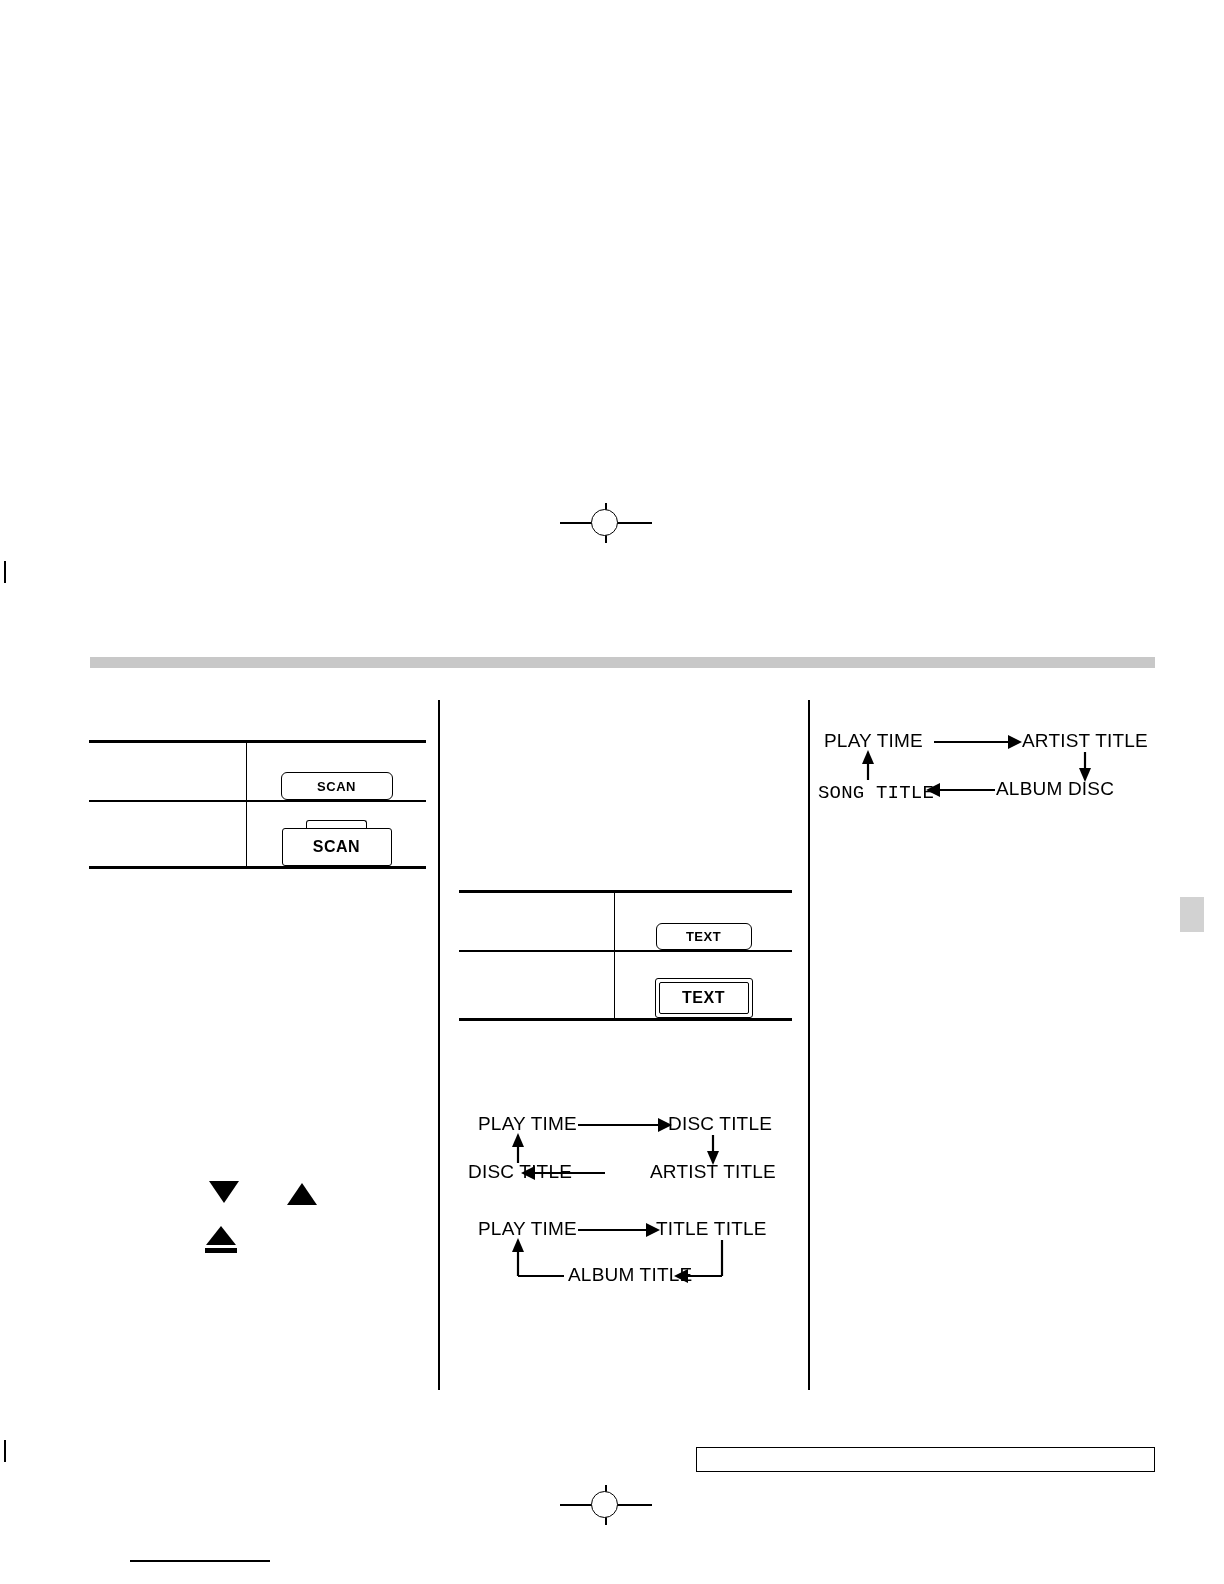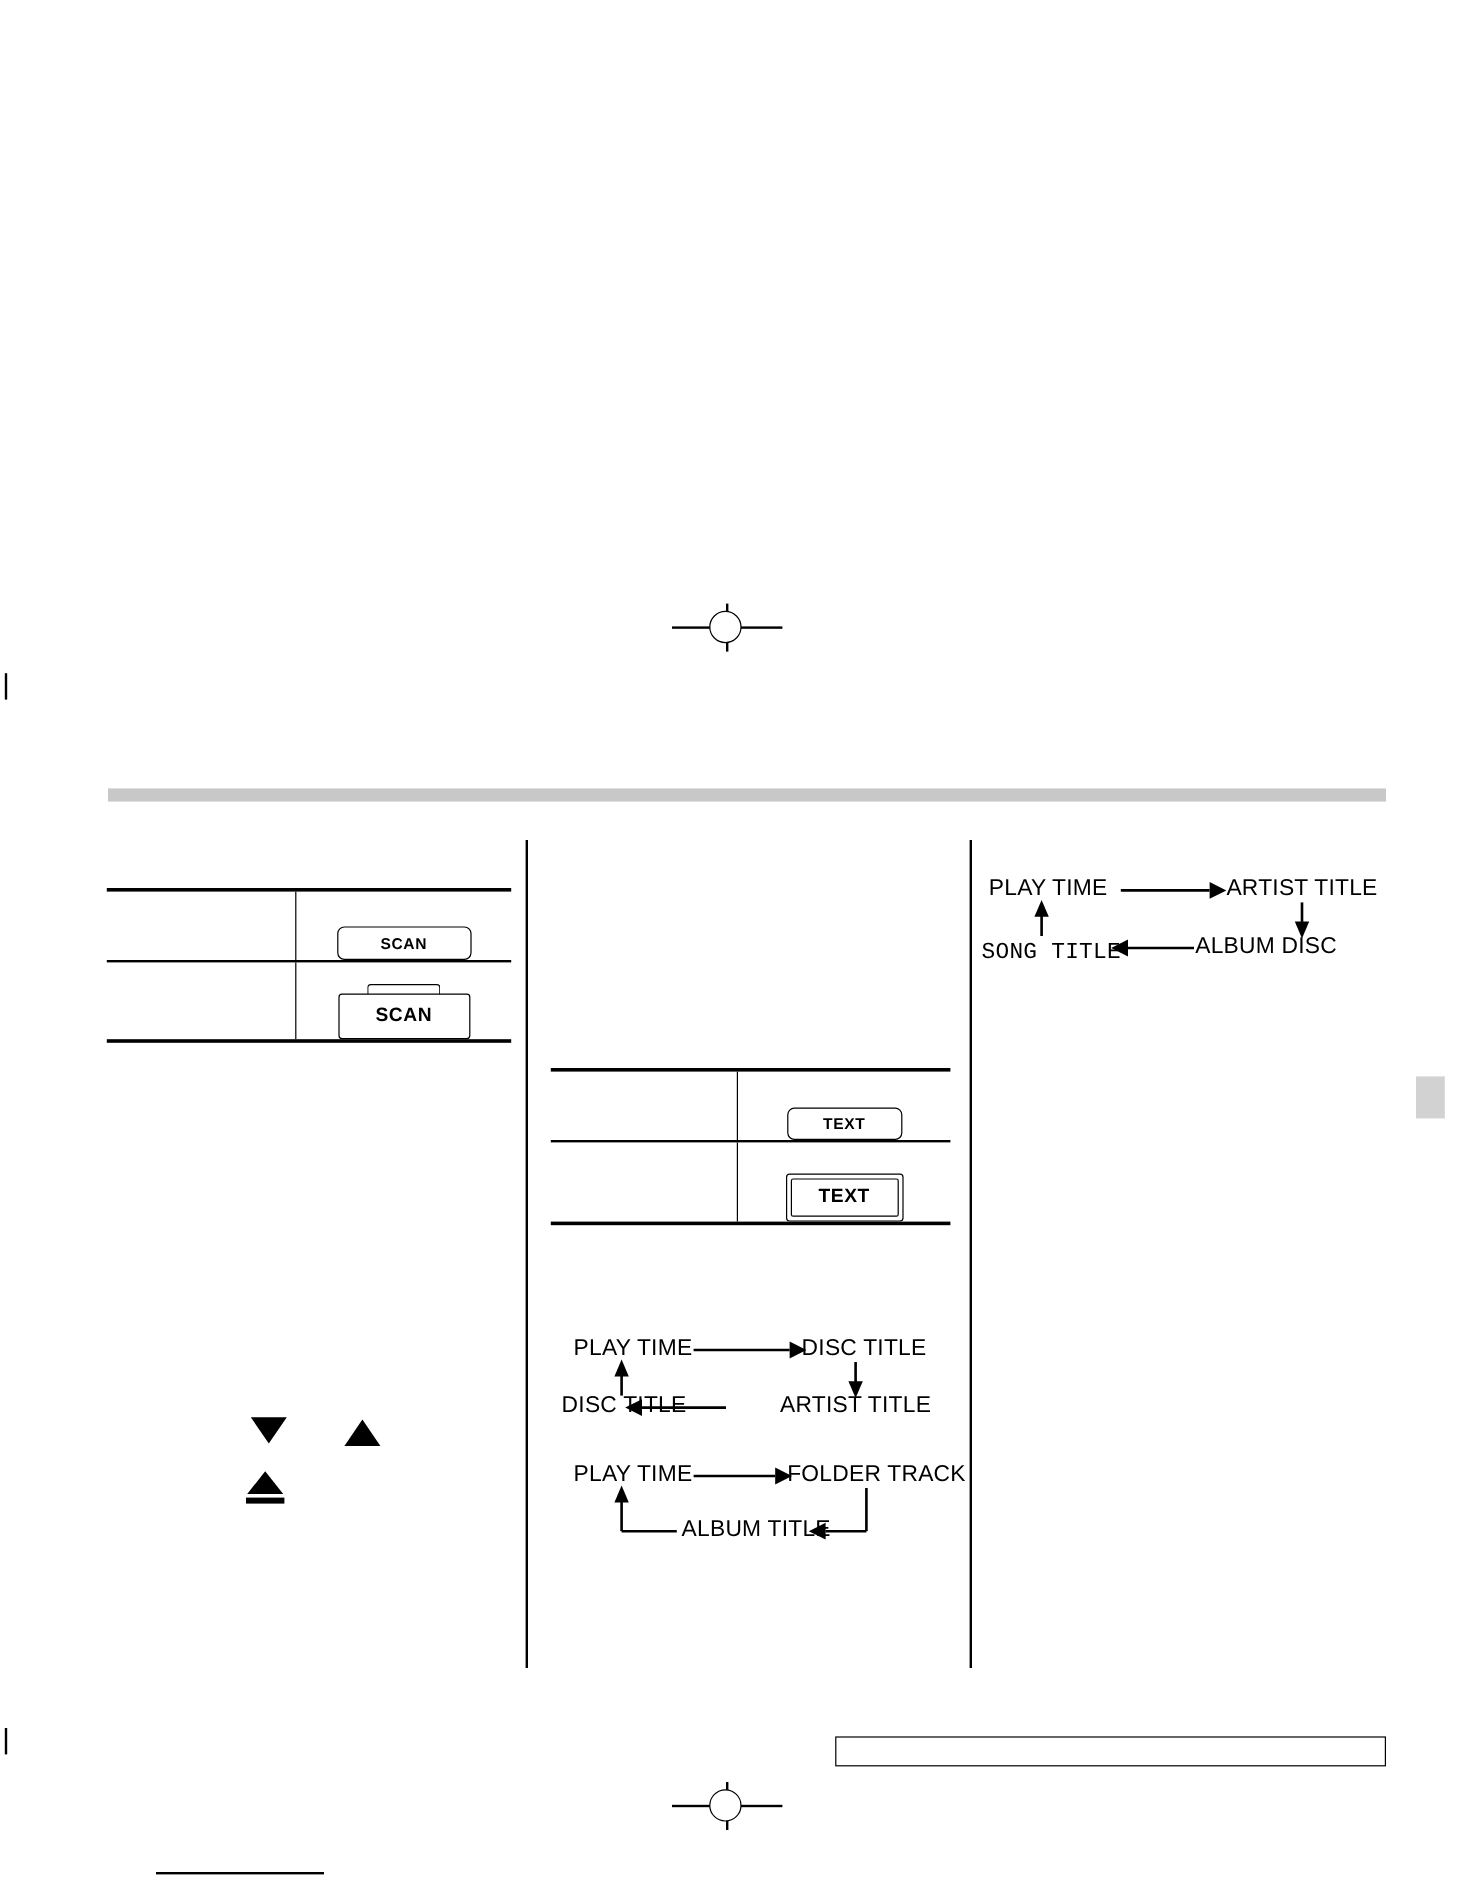--- a/index.html
+++ b/index.html
@@ -367,21 +367,21 @@
 
       <line x1="262" y1="30" x2="262" y2="66" stroke="#000" stroke-width="2.2"></line>
       <line x1="262" y1="66" x2="228" y2="66" stroke="#000" stroke-width="2.2"></line>
       <polygon points="228,59 214,66 228,73" fill="#000"></polygon>
 
       <line x1="104" y1="66" x2="58" y2="66" stroke="#000" stroke-width="2.2"></line>
       <line x1="58" y1="66" x2="58" y2="40" stroke="#000" stroke-width="2.2"></line>
       <polygon points="52,42 58,28 64,42" fill="#000"></polygon>
     </svg>
     <div class="node" style="left:18px; top:8px;">PLAY TIME</div>
-    <div class="node" style="left:196px; top:8px;">FOLDER TRACK</div>
+    <div class="node" style="left:196px; top:8px;">TITLE TITLE</div>
     <div class="node" style="left:108px; top:54px;">ALBUM TITLE</div>
   </div>
 
   <div class="flow" style="left:810px; top:722px; width:360px; height:95px;">
     <svg width="360" height="95" viewBox="0 0 360 95">
 
       <line x1="124" y1="20" x2="198" y2="20" stroke="#000" stroke-width="2.2"></line>
       <polygon points="198,13 212,20 198,27" fill="#000"></polygon>
 
       <line x1="275" y1="30" x2="275" y2="48" stroke="#000" stroke-width="2.2"></line>

